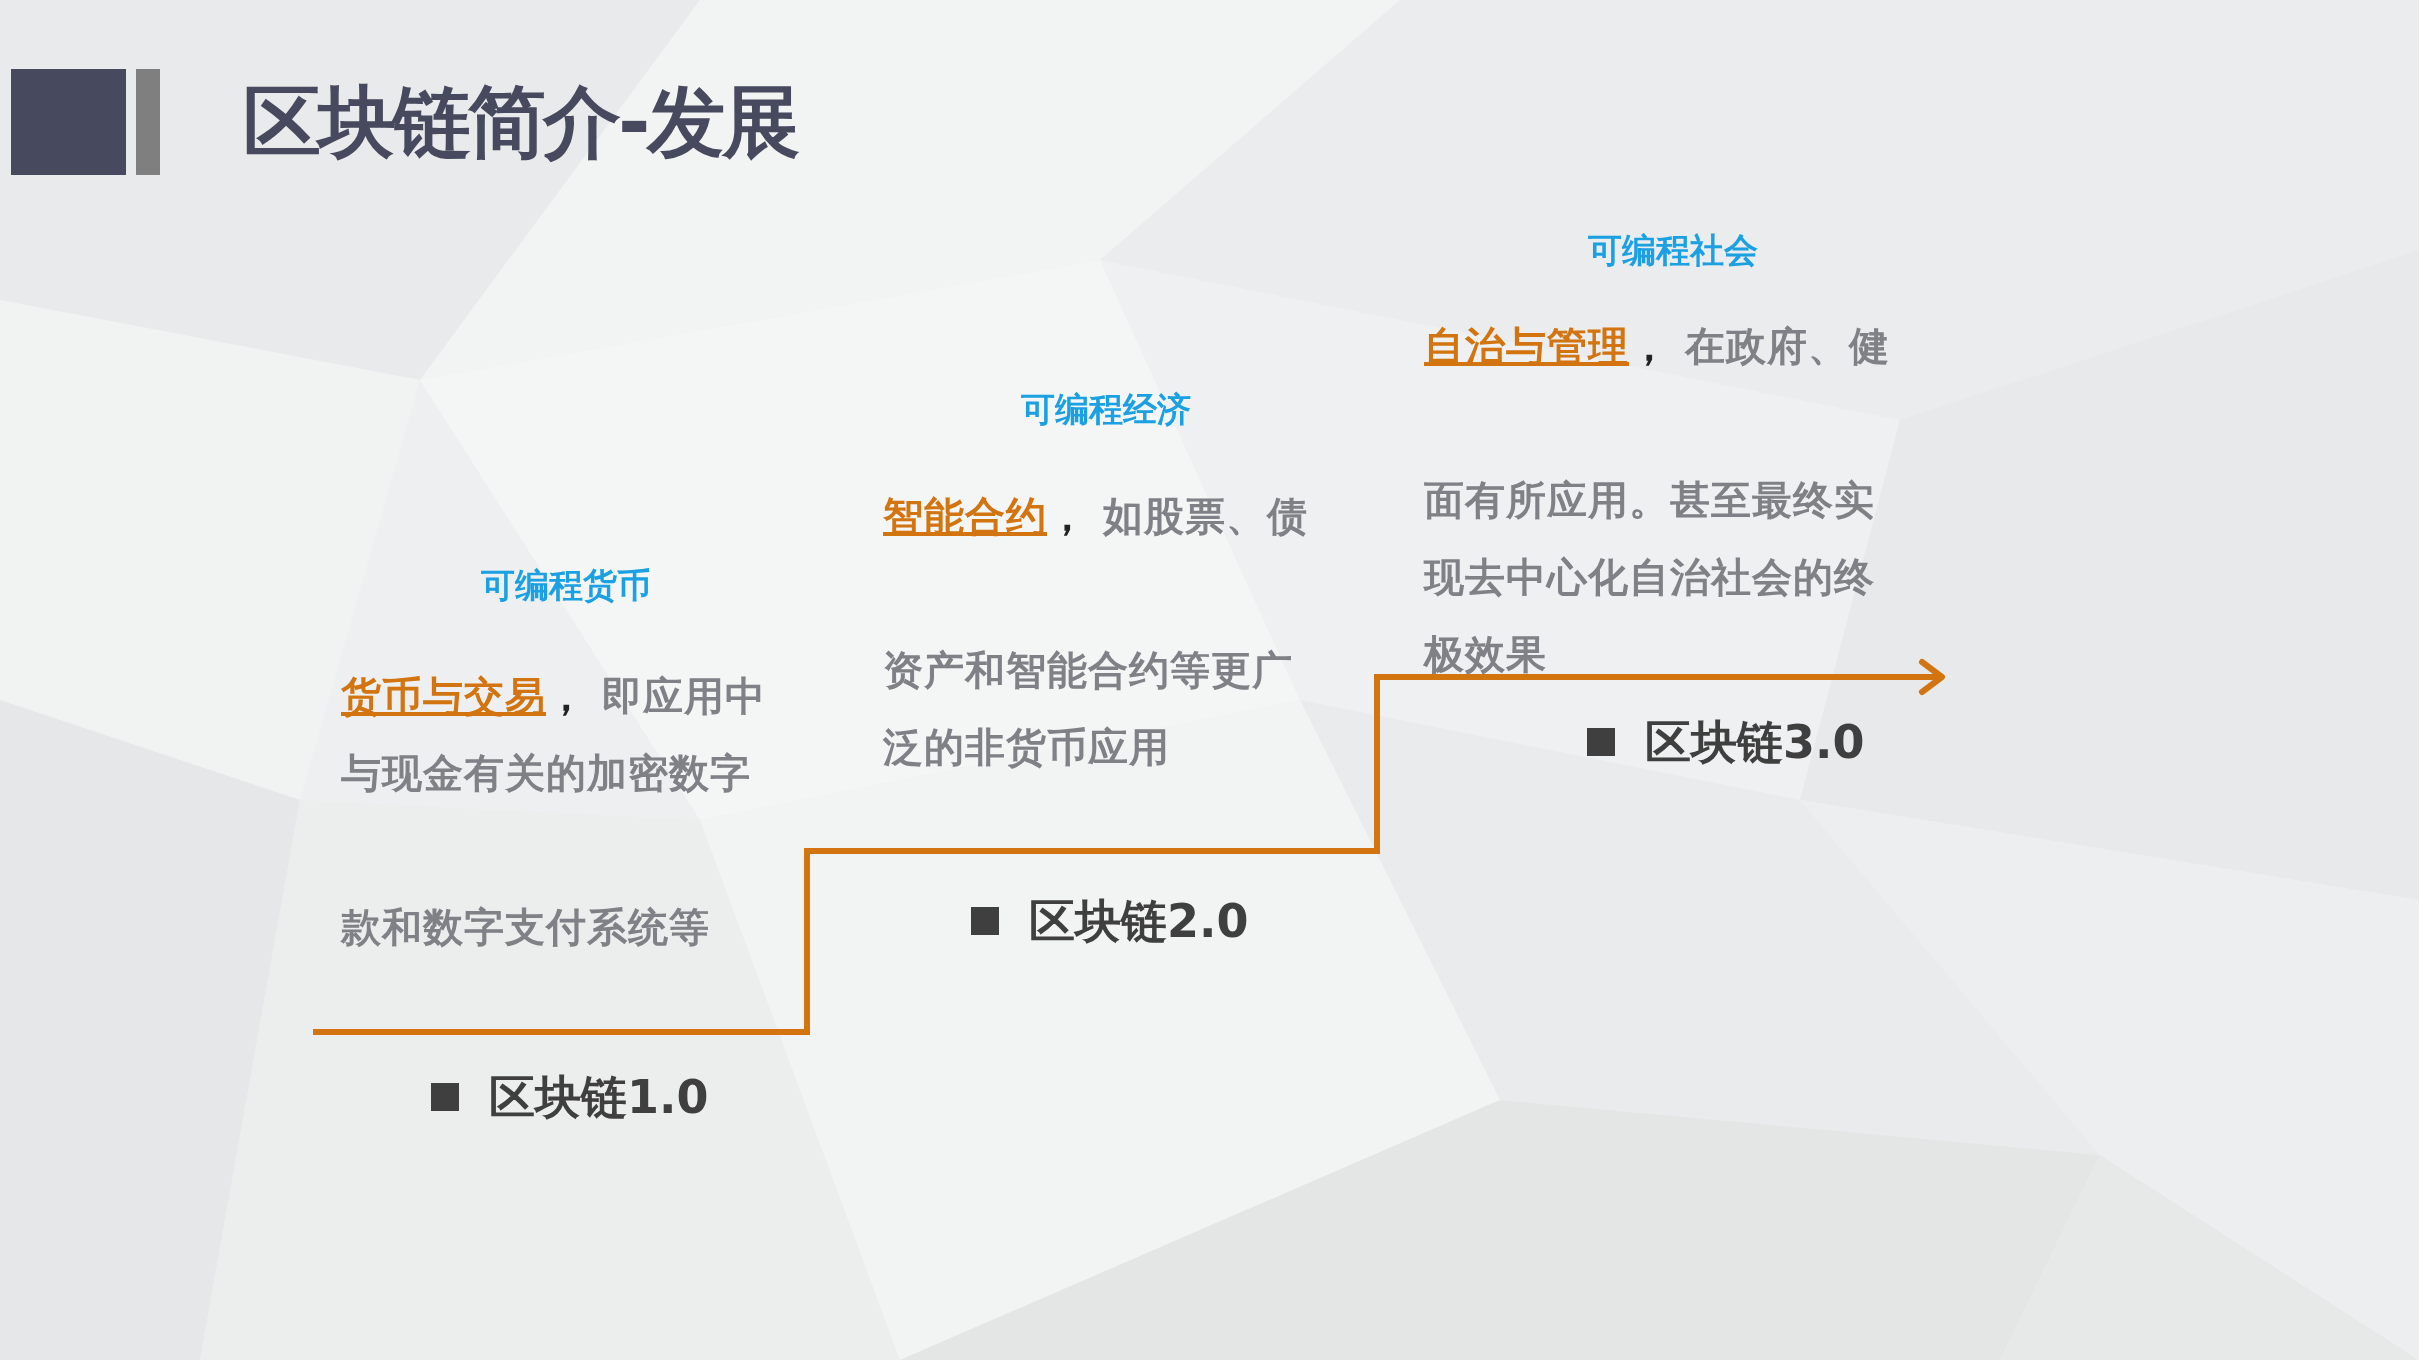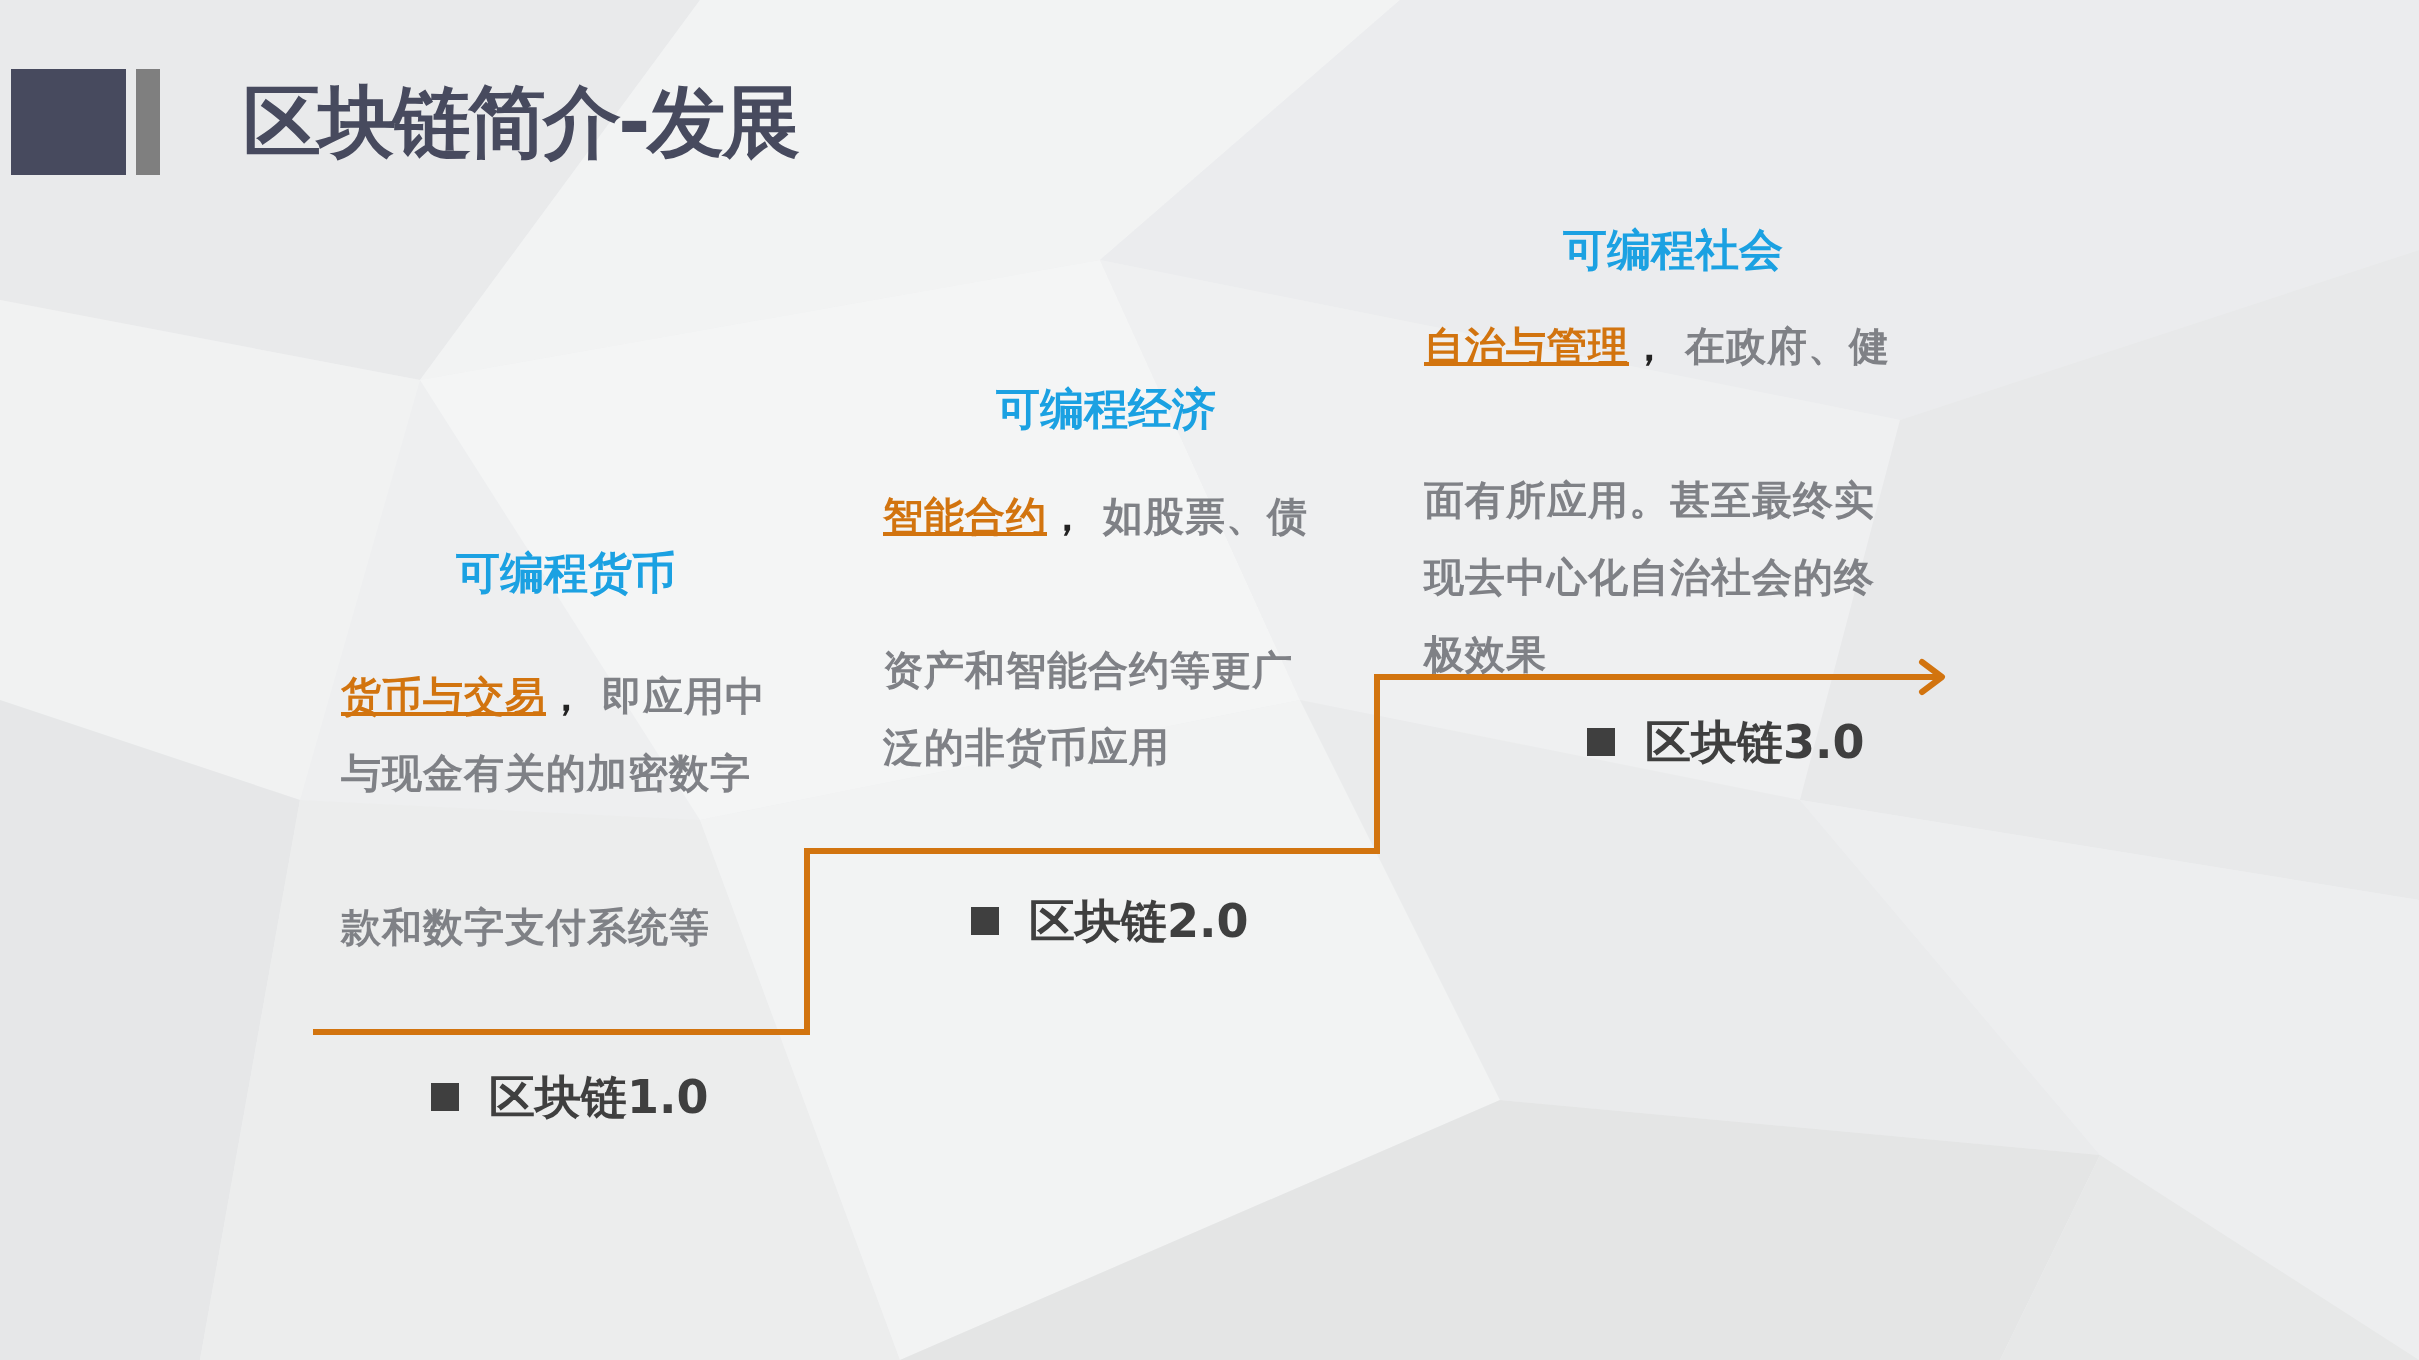--- a/index.html
+++ b/index.html
@@ -2,21 +2,21 @@
 <html><head>
 <meta charset="utf-8">
 <style>
   html, body { margin:0; padding:0; }
   body { width:2419px; height:1360px; position:relative; overflow:hidden; background:#eeeff0; font-family:"DejaVu Sans", "Liberation Sans", sans-serif; }
   .bg { position:absolute; left:0; top:0; width:2419px; height:1360px; }
   .abs { position:absolute;margin-left:11px; }
   .title-block { left:0; top:69px; width:115px; height:106px; background:#474a5e; }
   .title-bar { left:125px; top:69px; width:24px; height:106px; background:#7f7f7f; }
   .page-title { left:232px; top:62px; font-size:78px; font-weight:bold; color:#474a5e; white-space:nowrap; letter-spacing:-3px; line-height:120px; }
-  .heading { font-size:44px; font-weight:bold; color:#1ba1e2; white-space:nowrap; transform:translateX(-50%); line-height:60px; }
+  .heading { font-size:34px; font-weight:bold; color:#1ba1e2; white-space:nowrap; transform:translateX(-50%); line-height:60px; }
   .body-text { font-size:40px; font-weight:bold; color:#7f8186; line-height:77px; letter-spacing:1px; }
   .body-text .hl { color:#d2740f;text-decoration:underline; }
   .body-text .comma { color:#222; }
   .label { font-size:46px; font-weight:bold; color:#3f3f3f; white-space:nowrap; line-height:60px; }
   .label .sq { display:inline-block; width:28px; height:28px; background:#3f3f3f; margin-right:30px; vertical-align:middle; position:relative; top:-4px; }
   .steps { position:absolute; left:0; top:0; width:2419px; height:1360px; pointer-events:none; }
 </style>
 </head>
 <body>
 
@@ -40,21 +40,21 @@
 
 <div class="abs title-block"></div>
 <div class="abs title-bar"></div>
 <div class="abs page-title">区块链简介-发展</div>
 
 <svg class="steps" viewBox="0 0 2419 1360">
   <polyline points="313,1032 807,1032 807,851 1377,851 1377,677 1940,677" fill="none" stroke="#d2740f" stroke-width="6"></polyline>
   <polyline points="1922,662 1942,677 1922,692" fill="none" stroke="#d2740f" stroke-width="6" stroke-linecap="round" stroke-linejoin="round"></polyline>
 </svg>
 
-<div class="abs heading" style="left:555px; top:543px;">可编程货币</div>
+<div class="abs heading" style="left:555px; top:555px;">可编程货币</div>
 <div class="abs body-text" style="left:330px; top:658px; width:460px;">
   <span class="hl">货币与交易</span><span class="comma">，</span> <span>即应用中</span><br>
   <span>与现金有关的加密数字</span><br>
   <br>
   <span>款和数字支付系统等</span>
 </div>
 <div class="abs label" style="left:420px; top:1067px;">
   <span class="sq"></span><span>区块链1.0</span>
 </div>
 

